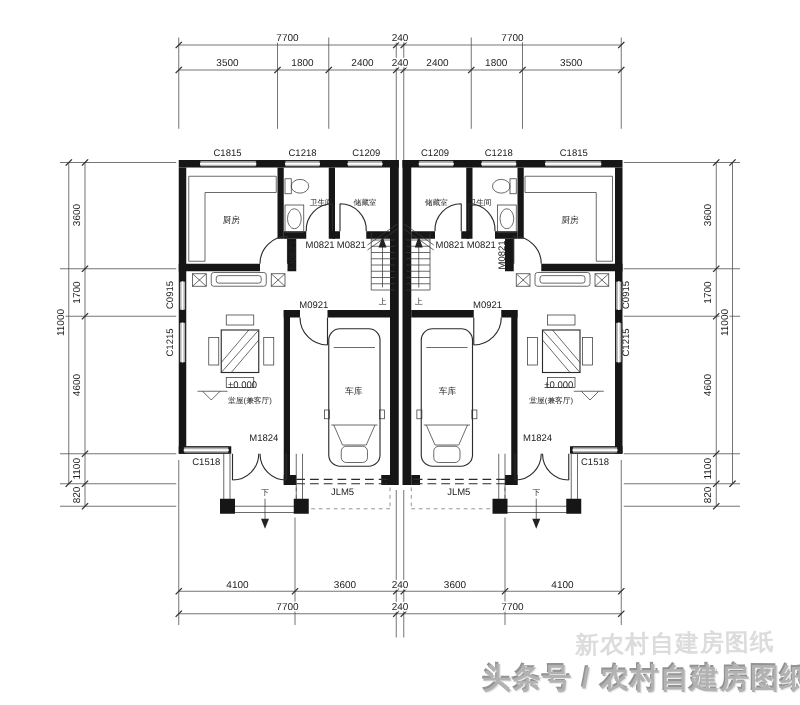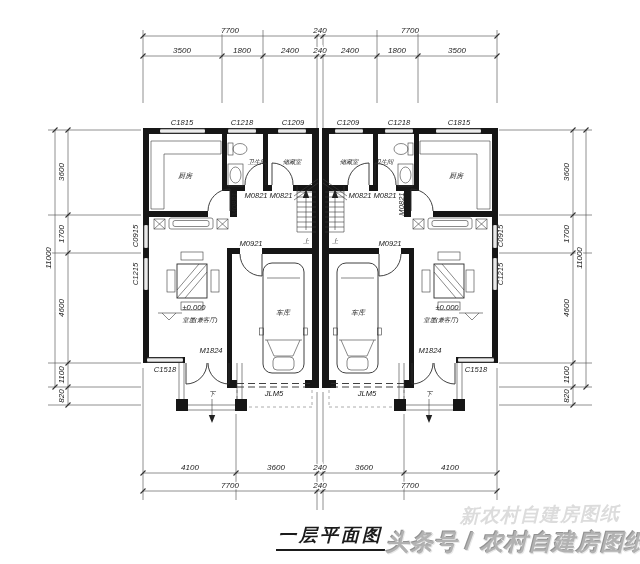--- a/index.html
+++ b/index.html
@@ -1,17 +1,17 @@
 <!DOCTYPE html>
 <html><head>
 <meta charset="utf-8">
 <style>
   html,body{margin:0;padding:0;background:#ffffff;}
   .stage{position:relative;width:640px;height:564px;background:#fff;overflow:hidden;
-         font-family:"Liberation Sans",sans-serif;font-style:italic;}
+         font-family:"Liberation Sans",sans-serif;}
   svg{position:absolute;left:0;top:0;}
   
   .w{fill:#161616;stroke:none;}
   .t{fill:none;stroke:#2b2b2b;stroke-width:0.9;}
   .thin{fill:none;stroke:#3a3a3a;stroke-width:0.6;}
   .d{fill:none;stroke:#555;stroke-width:0.65;}
   .win{fill:#b3b3b3;stroke:#161616;stroke-width:0.6;}
   .wmid{fill:none;stroke:#ffffff;stroke-width:1.4;}
   .dashA{fill:none;stroke:#2b2b2b;stroke-width:0.9;stroke-dasharray:7 4;}
   .dashB{fill:none;stroke:#666;stroke-width:0.55;stroke-dasharray:3 3;}
@@ -243,15 +243,14 @@
     <text class="sm" x="200" y="322">堂屋(兼客厅)</text>
     <text class="sm" x="441" y="322">堂屋(兼客厅)</text>
     <text class="sm" x="306" y="243">上</text>
     <text class="sm" x="335" y="243">上</text>
     <text class="sm" x="212" y="396">下</text>
     <text class="sm" x="429" y="396">下</text>
   </g>
 </svg>
 
   <div class="wm-ghost">新农村自建房图纸</div>
-  <div class="title">一层平面图</div>
   <div class="wm">头条号 / 农村自建房图纸</div>
 </div>
 
 </body></html>

